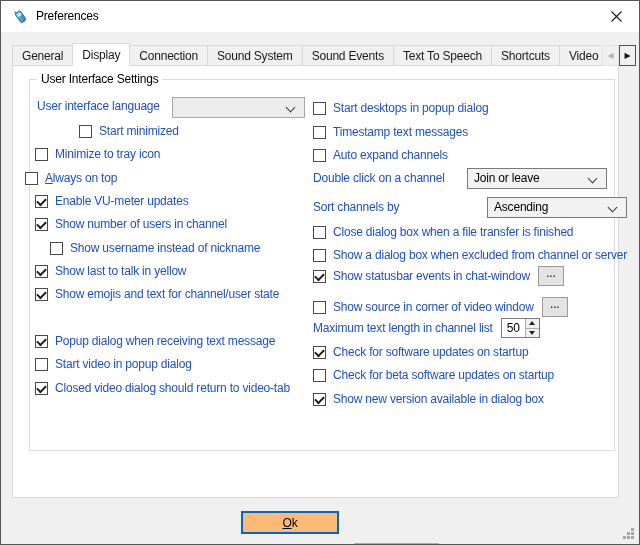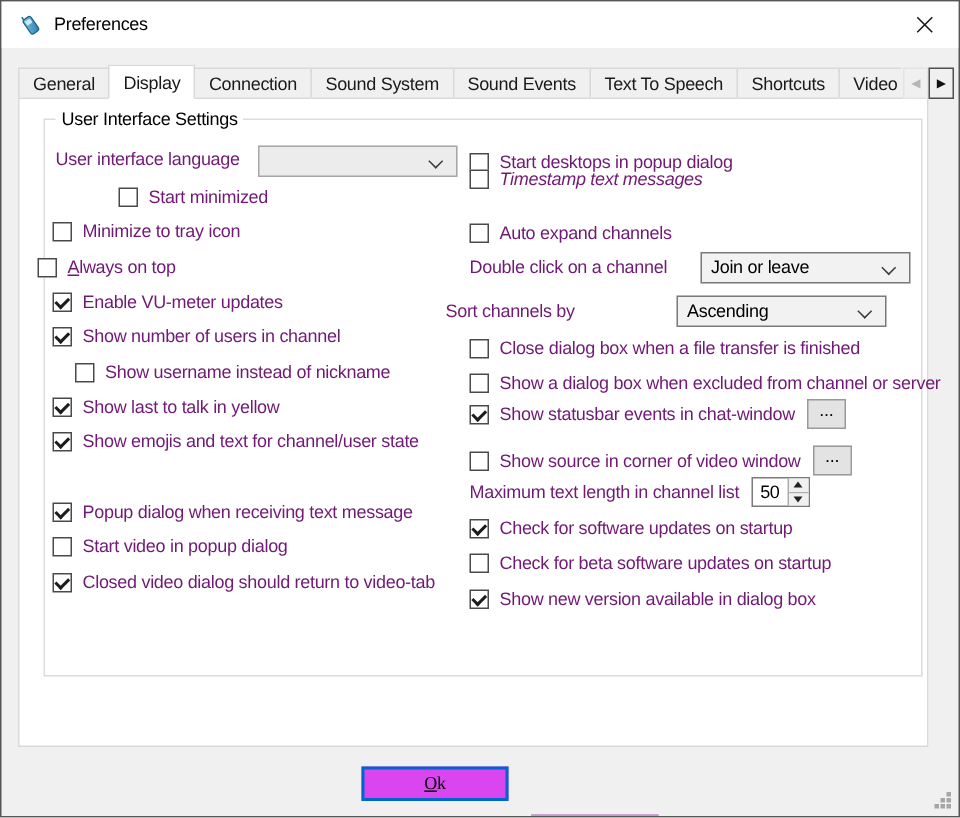--- a/index.html
+++ b/index.html
@@ -25,21 +25,21 @@
 
   
   .tabpage { position:absolute; left:11px; top:64px; width:607px; height:433px; background:#ffffff; border:1px solid #d9d9d9; z-index:1; }
   .groupbox { position:absolute; left:28px; top:78px; width:586px; height:372px; border:1px solid #dcdcdc; z-index:2; }
   .group-title { position:absolute; left:36px; top:71px; height:14px; line-height:14px; background:#ffffff; padding:0 4px; z-index:3; }
 
   
   .row { position:absolute; display:flex; align-items:center; height:16px; z-index:3; white-space:nowrap; }
   .cb { flex:0 0 13px; width:13px; height:13px; background:#fff; border:1px solid #4a4a4a; position:relative; margin-right:7px; }
   .cb[data-checked="true"]::before { content:""; position:absolute; left:1px; top:2px; width:7px; height:4px; border-left:2px solid #1c1c1c; border-bottom:2px solid #1c1c1c; transform:rotate(-45deg); }
-  .lbl { color:#701a75; }
+  .lbl { color:#1d4ed8; }
   .mn { display:inline-block; }
   .mn::first-letter { text-decoration:underline; }
 
   
   .combo { position:relative; background:#f2f2f2; border:1px solid #7a7a7a; height:21px; line-height:19px; padding:0 24px 0 6px; }
   .combo::after { content:""; position:absolute; right:10px; top:6px; width:6px; height:6px; border-right:1.4px solid #3c3c3c; border-bottom:1.4px solid #3c3c3c; transform:rotate(45deg); }
   .combo.muted { background:#ececec; border-color:#a6a6a6; }
   .combo-abs { position:absolute; z-index:3; }
   .fixlbl { display:inline-block; width:154px; }
 
@@ -49,21 +49,21 @@
   
   .spin { display:flex; width:39px; height:20px; border:1px solid #7a7a7a; background:#fff; margin-left:8px; }
   .spin-val { flex:1; text-align:left; padding:2px 0 0 5px; }
   .spin-btns { width:14px; display:flex; flex-direction:column; border-left:1px solid #adadad; }
   .spin-up,.spin-dn { flex:1; background:#f0f0f0; display:flex; align-items:center; justify-content:center; }
   .spin-up { border-bottom:1px solid #adadad; }
   .tri-up { width:0; height:0; border-left:3px solid transparent; border-right:3px solid transparent; border-bottom:4px solid #222; }
   .tri-dn { width:0; height:0; border-left:3px solid transparent; border-right:3px solid transparent; border-top:4px solid #222; }
 
   
-  .btn { position:absolute; height:23px; background:#d946ef; display:flex; align-items:center; justify-content:center; z-index:3;font-family:Liberation Serif, serif; }
+  .btn { position:absolute; height:23px; background:#fdba74; display:flex; align-items:center; justify-content:center; z-index:3; }
   .btn.default { left:240px; top:510px; width:98px; border:2px solid #0066cc; }
   .btn.normal { left:353px; top:510px; width:85px; border:1px solid #adadad;margin-top:32px; }
 
   .resize-grip { position:absolute; right:4px; bottom:4px; width:13px; height:13px; z-index:5; }
 </style>
 </head>
 <body>
 
 <div class="window">
 
@@ -162,34 +162,34 @@
   </div>
   <div class="row" style="left:34px;top:379px;">
     <span class="cb" data-checked="true"></span>
     <span class="lbl">Closed video dialog should return to video-tab</span>
   </div>
 
   <div class="row" style="left:312px;top:99px;">
     <span class="cb" data-checked="false"></span>
     <span class="lbl">Start desktops in popup dialog</span>
   </div>
-  <div class="row" style="left:312px;top:110px;font-style:italic;">
+  <div class="row" style="left:312px;top:123px;">
     <span class="cb" data-checked="false"></span>
     <span class="lbl">Timestamp text messages</span>
   </div>
   <div class="row" style="left:312px;top:146px;">
     <span class="cb" data-checked="false"></span>
     <span class="lbl">Auto expand channels</span>
   </div>
 
   <div class="row" style="left:312px;top:166px;height:22px;">
     <span class="lbl fixlbl">Double click on a channel</span>
     <span class="combo" style="width:140px;"><span>Join or leave</span></span>
   </div>
-  <div class="row" style="left:296px;top:195px;height:22px;">
+  <div class="row" style="left:312px;top:195px;height:22px;gap:20px;">
     <span class="lbl fixlbl">Sort channels by</span>
     <span class="combo" style="width:140px;"><span>Ascending</span></span>
   </div>
 
   <div class="row" style="left:312px;top:223px;">
     <span class="cb" data-checked="false"></span>
     <span class="lbl">Close dialog box when a file transfer is finished</span>
   </div>
   <div class="row" style="left:312px;top:246px;">
     <span class="cb" data-checked="false"></span>

